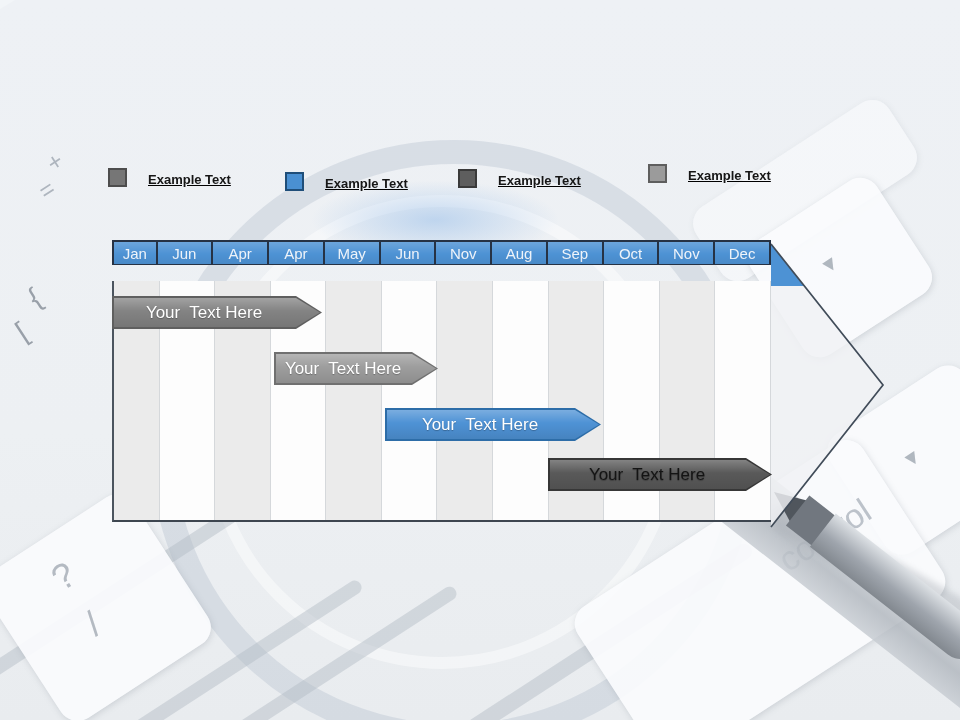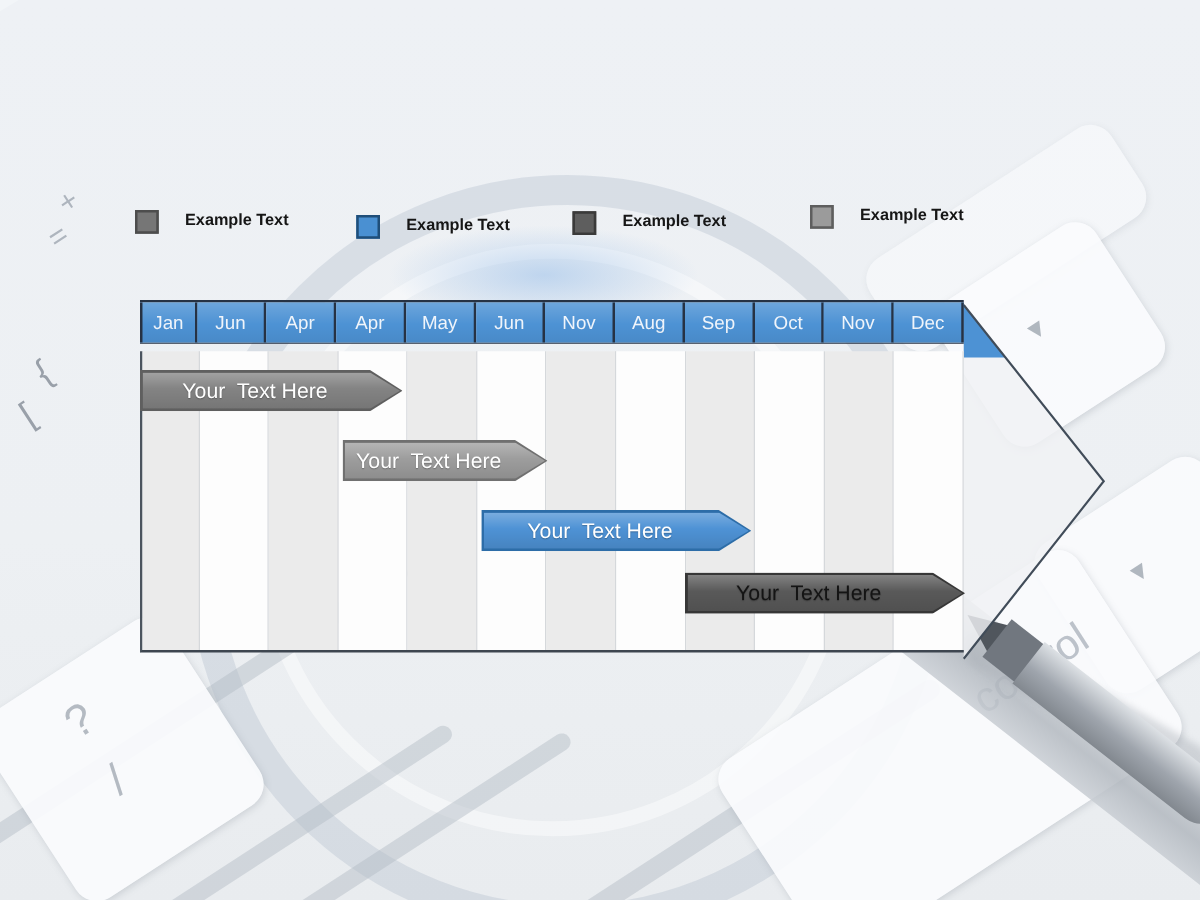--- a/index.html
+++ b/index.html
@@ -40,27 +40,27 @@
     background:linear-gradient(180deg,#2a69a4 0%,#2f75b3 30%,#4189c8 62%,#7fabd8 70%,
                #c9d9eb 76%,#e0e9f3 84%,rgba(232,238,245,0) 100%);}
   .title{position:absolute;left:66px;top:60px;color:#ffffff;font-size:30px;
     text-shadow:0 1px 2px rgba(10,50,90,.25);white-space:nowrap;}
   .t-bold{font-weight:700;}
   .t-dash{font-weight:700;margin-left:9px;}
   .t-light{font-weight:400;margin-left:9px;opacity:.97;}
 
   
   .legend{position:absolute;inset:0;z-index:2;}
-  .legend-item{position:absolute;display:flex;align-items:flex-start;gap:21px;}
+  .legend-item{position:absolute;display:flex;align-items:flex-end;gap:21px;text-decoration:underline;}
   .swatch{width:19px;height:19px;border:2px solid #444;box-sizing:border-box;}
   .legend-label{font-size:13px;font-weight:700;color:#161616;}
 
   
   .tl{position:absolute;left:112px;top:240px;width:659px;height:282px;z-index:3;}
-  .tl-header{position:absolute;left:0;top:0;right:0;height:35px;display:grid;
+  .tl-header{position:absolute;left:0;top:0;right:0;height:25px;display:grid;
     grid-template-columns:45.5px repeat(11,1fr);
     border-top:2px solid #263244;border-bottom:1px solid #263244;box-sizing:border-box;}
   .mcell{background:var(--header-fill,#4d92d4);color:var(--header-text,#f0f5fb);
     display:flex;align-items:center;justify-content:center;font-size:15px;
     border-right:2px solid #263244;position:relative;}
   .mcell:first-child{border-left:2px solid #263244;}
   .mcell::after{content:"";position:absolute;inset:0;pointer-events:none;
     background:linear-gradient(180deg,rgba(255,255,255,.18),rgba(255,255,255,0) 55%,rgba(0,0,0,.06));}
   .tl-body{position:absolute;left:0;top:41px;right:0;bottom:0;display:grid;
     grid-template-columns:45.5px repeat(11,1fr);

